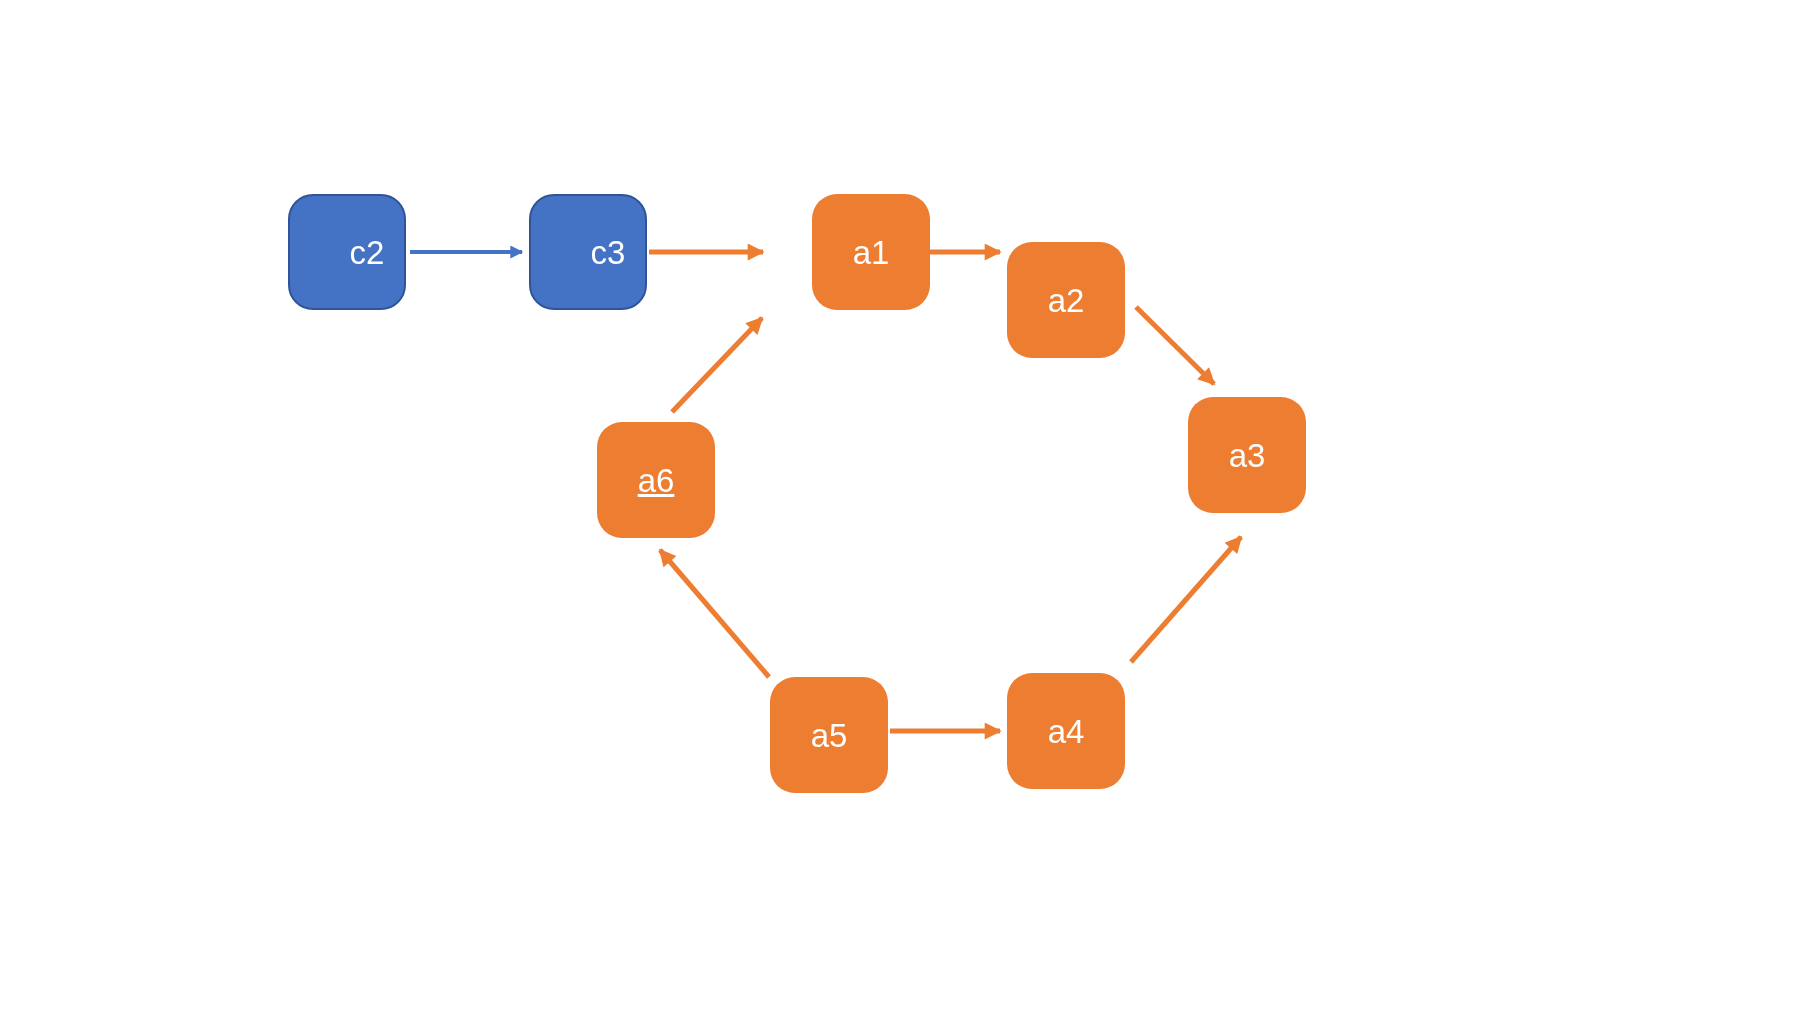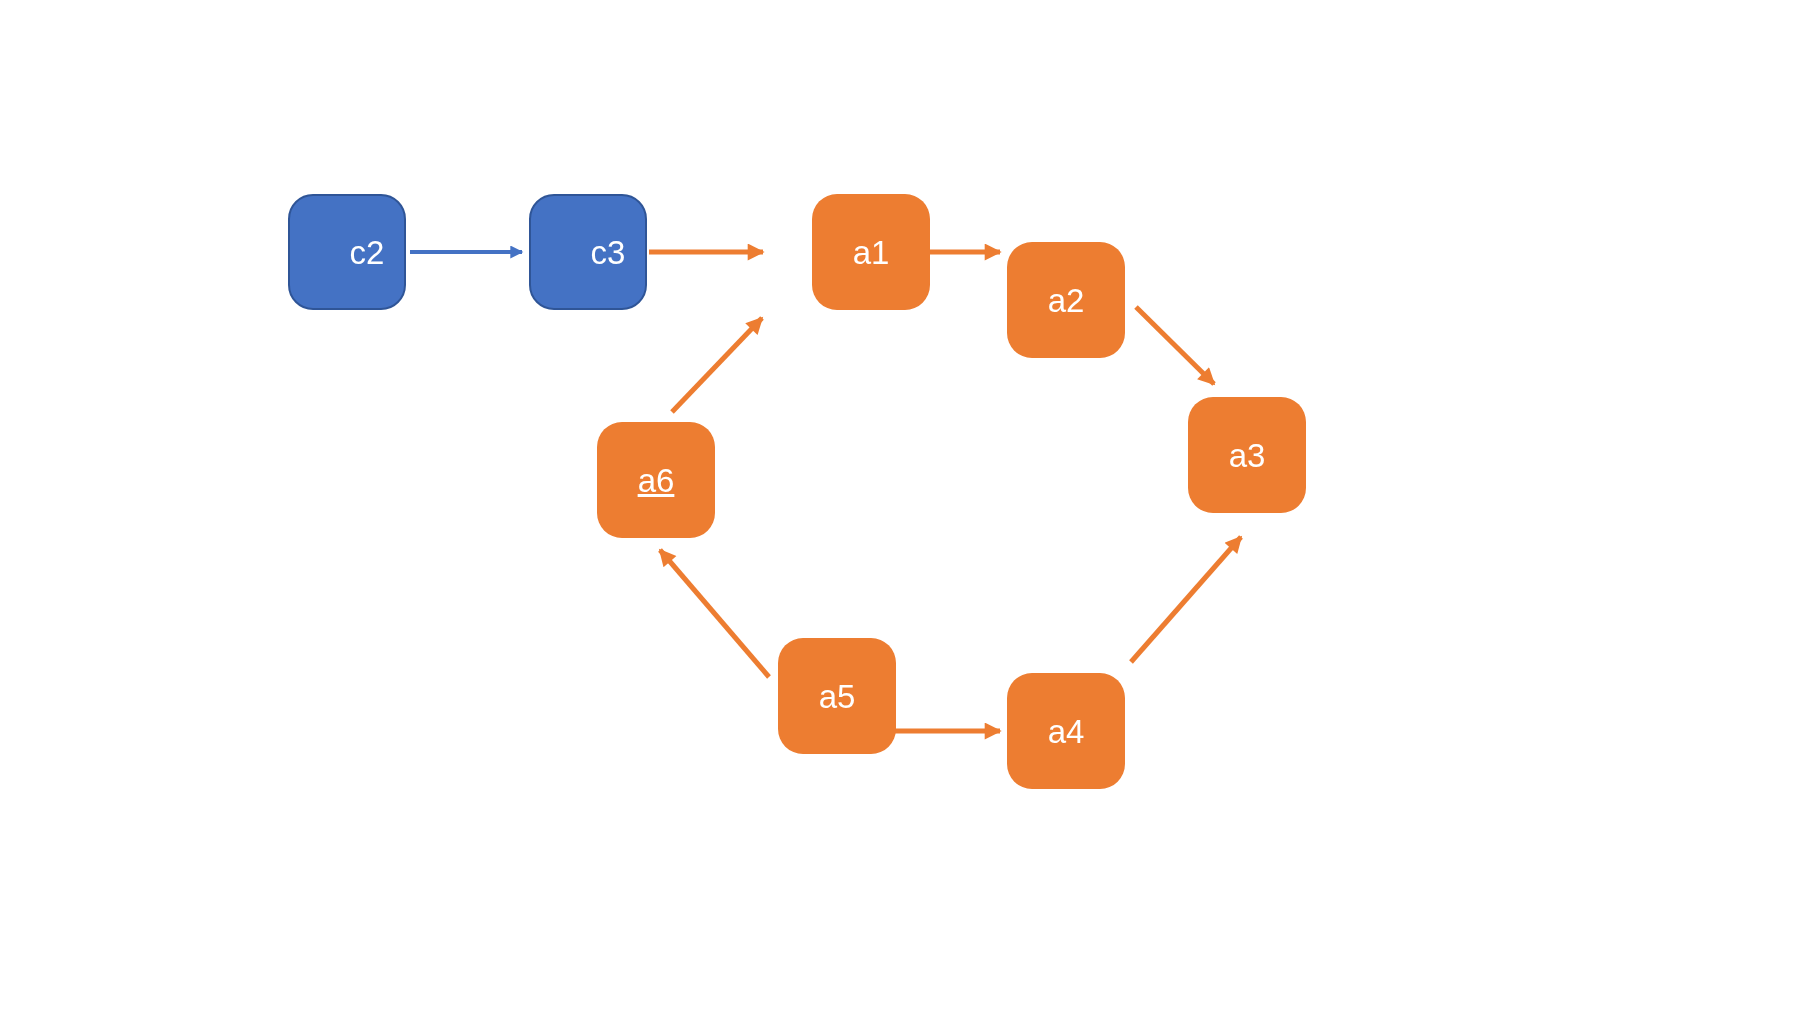--- a/index.html
+++ b/index.html
@@ -94,20 +94,20 @@
   </div>
   <div class="node orange" style="left:1007px; top:194px;margin-top:48px;">
     <span>a2</span>
   </div>
   <div class="node orange" style="left:1188px; top:397px;">
     <span>a3</span>
   </div>
   <div class="node orange" style="left:1007px; top:673px;">
     <span>a4</span>
   </div>
-  <div class="node orange" style="left:770px;  top:638px;margin-left:8px;">
+  <div class="node orange" style="left:770px;  top:677px;">
     <span>a5</span>
   </div>
   <div class="node orange" style="left:597px;  top:422px;text-decoration:underline;">
     <span>a6</span>
   </div>
 
 </div>
 
 </body></html>

